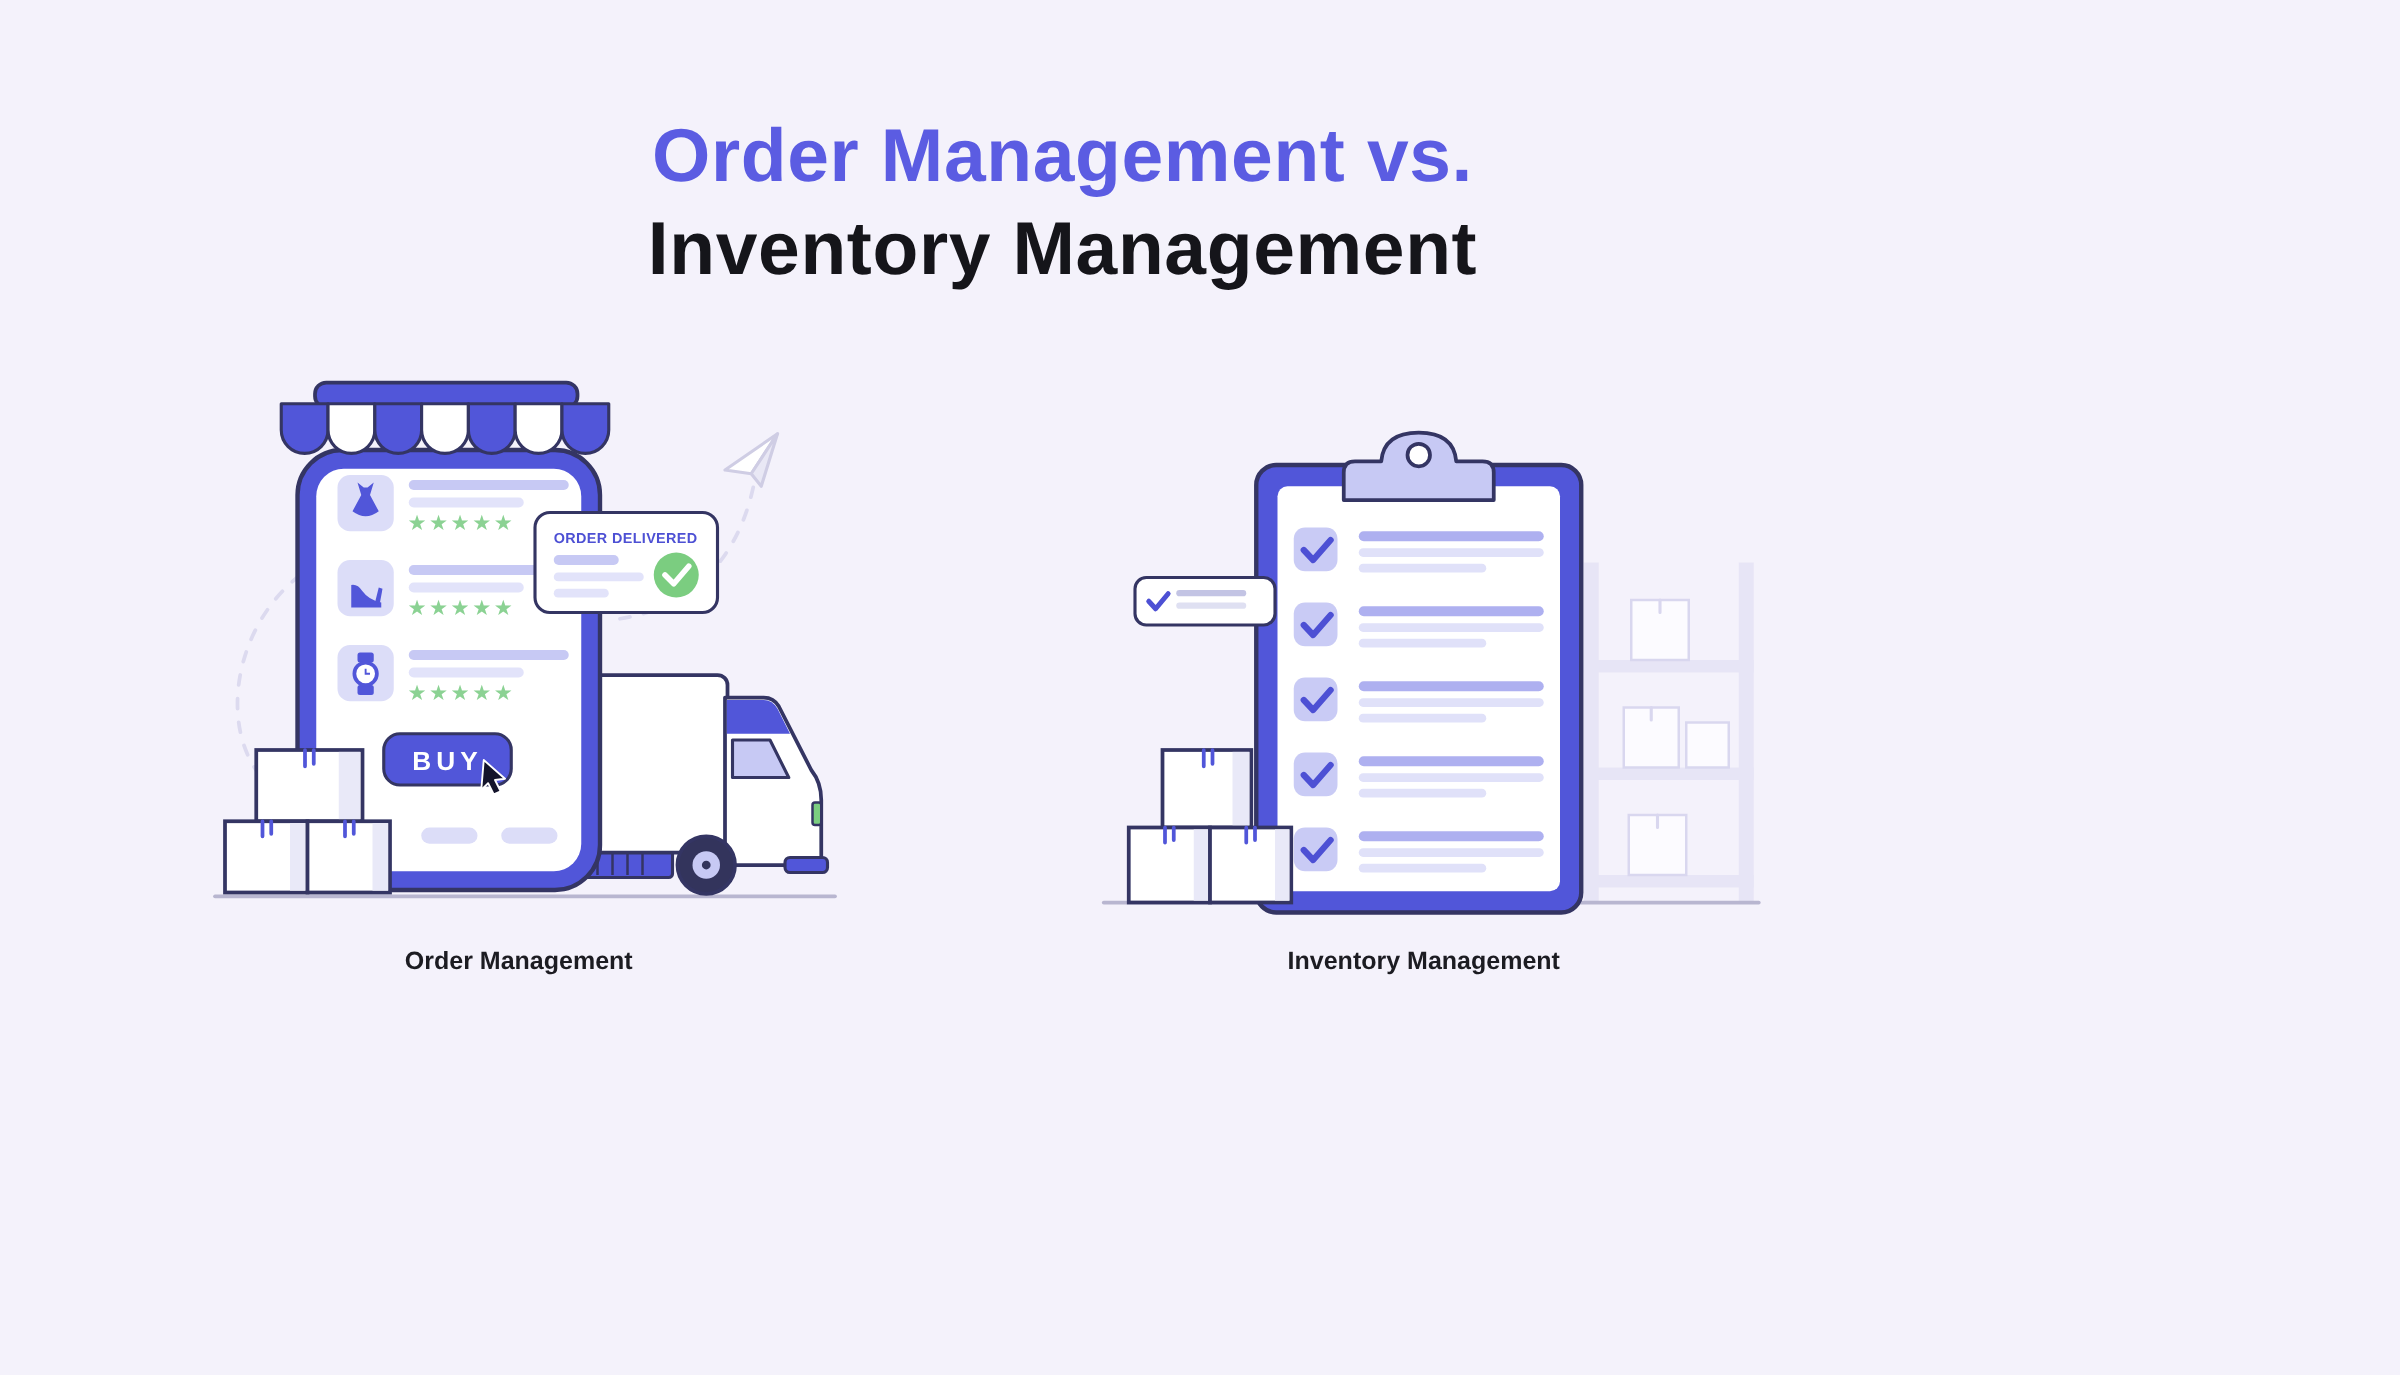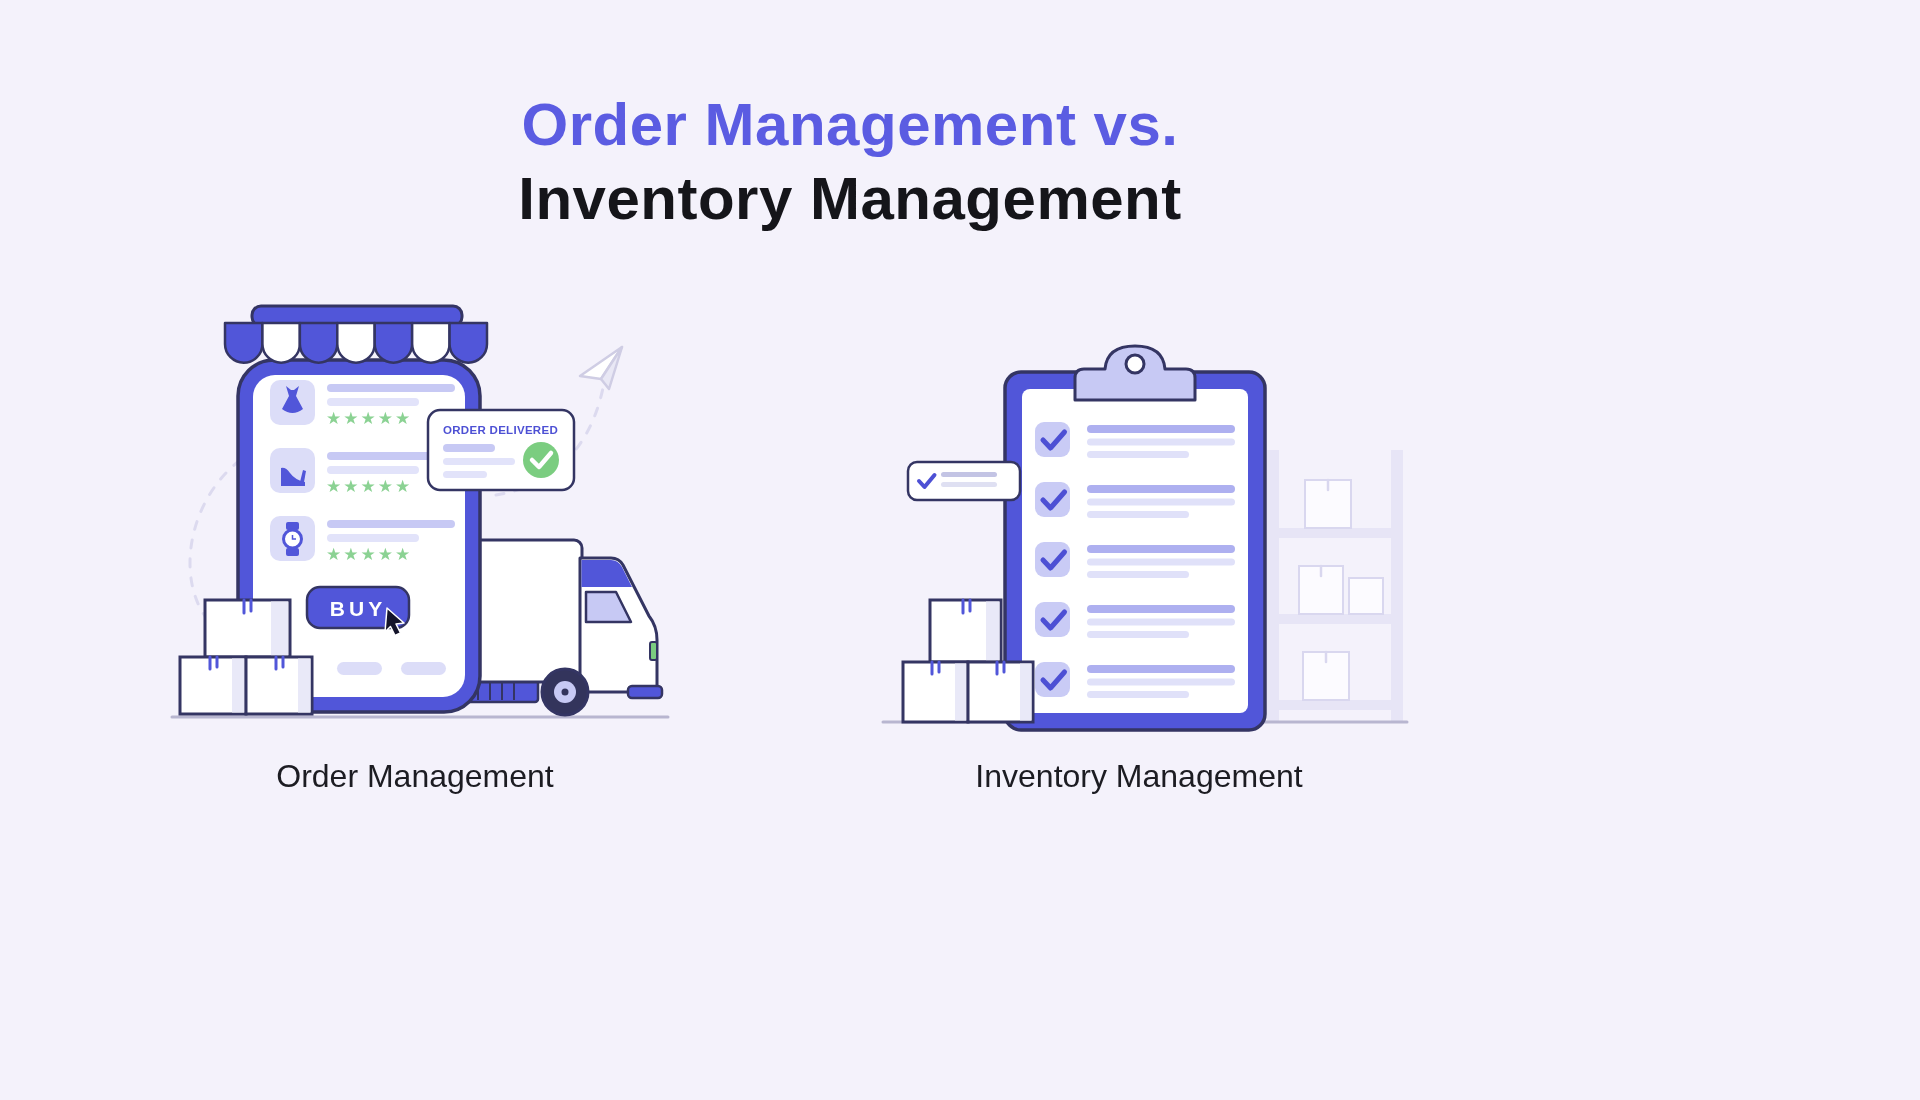--- a/index.html
+++ b/index.html
@@ -8,21 +8,21 @@
     background:#f4f2fb;
     font-family:"Liberation Sans", sans-serif;
     overflow:hidden;position:relative;
   }
   .title-wrap{position:absolute;left:0;top:88px;width:1700px;text-align:center;}
   .title-line1{font-size:60px;font-weight:700;color:#5b5ce2;line-height:74px;letter-spacing:0.5px;}
   .title-line2{font-size:60px;font-weight:700;color:#15151a;line-height:74px;letter-spacing:0.5px;}
   .illus{position:absolute;}
   .illus-left{left:160px;top:290px;width:560px;height:440px;}
   .illus-right{left:875px;top:338px;width:540px;height:400px;}
-  .caption{position:absolute;top:758px;text-align:center;font-size:32px;font-weight:400;color:#1c1c22;}
+  .caption{position:absolute;top:758px;text-align:center;font-size:20px;font-weight:700;color:#1c1c22;}
   .caption-left{left:135px;width:560px;}
   .caption-right{left:869px;width:540px;}
   svg text{font-family:"Liberation Sans", sans-serif;}
 </style>
 </head>
 <body>
 
 <div class="title-wrap">
   <div class="title-line1">Order Management vs.</div>
   <div class="title-line2">Inventory Management</div>

